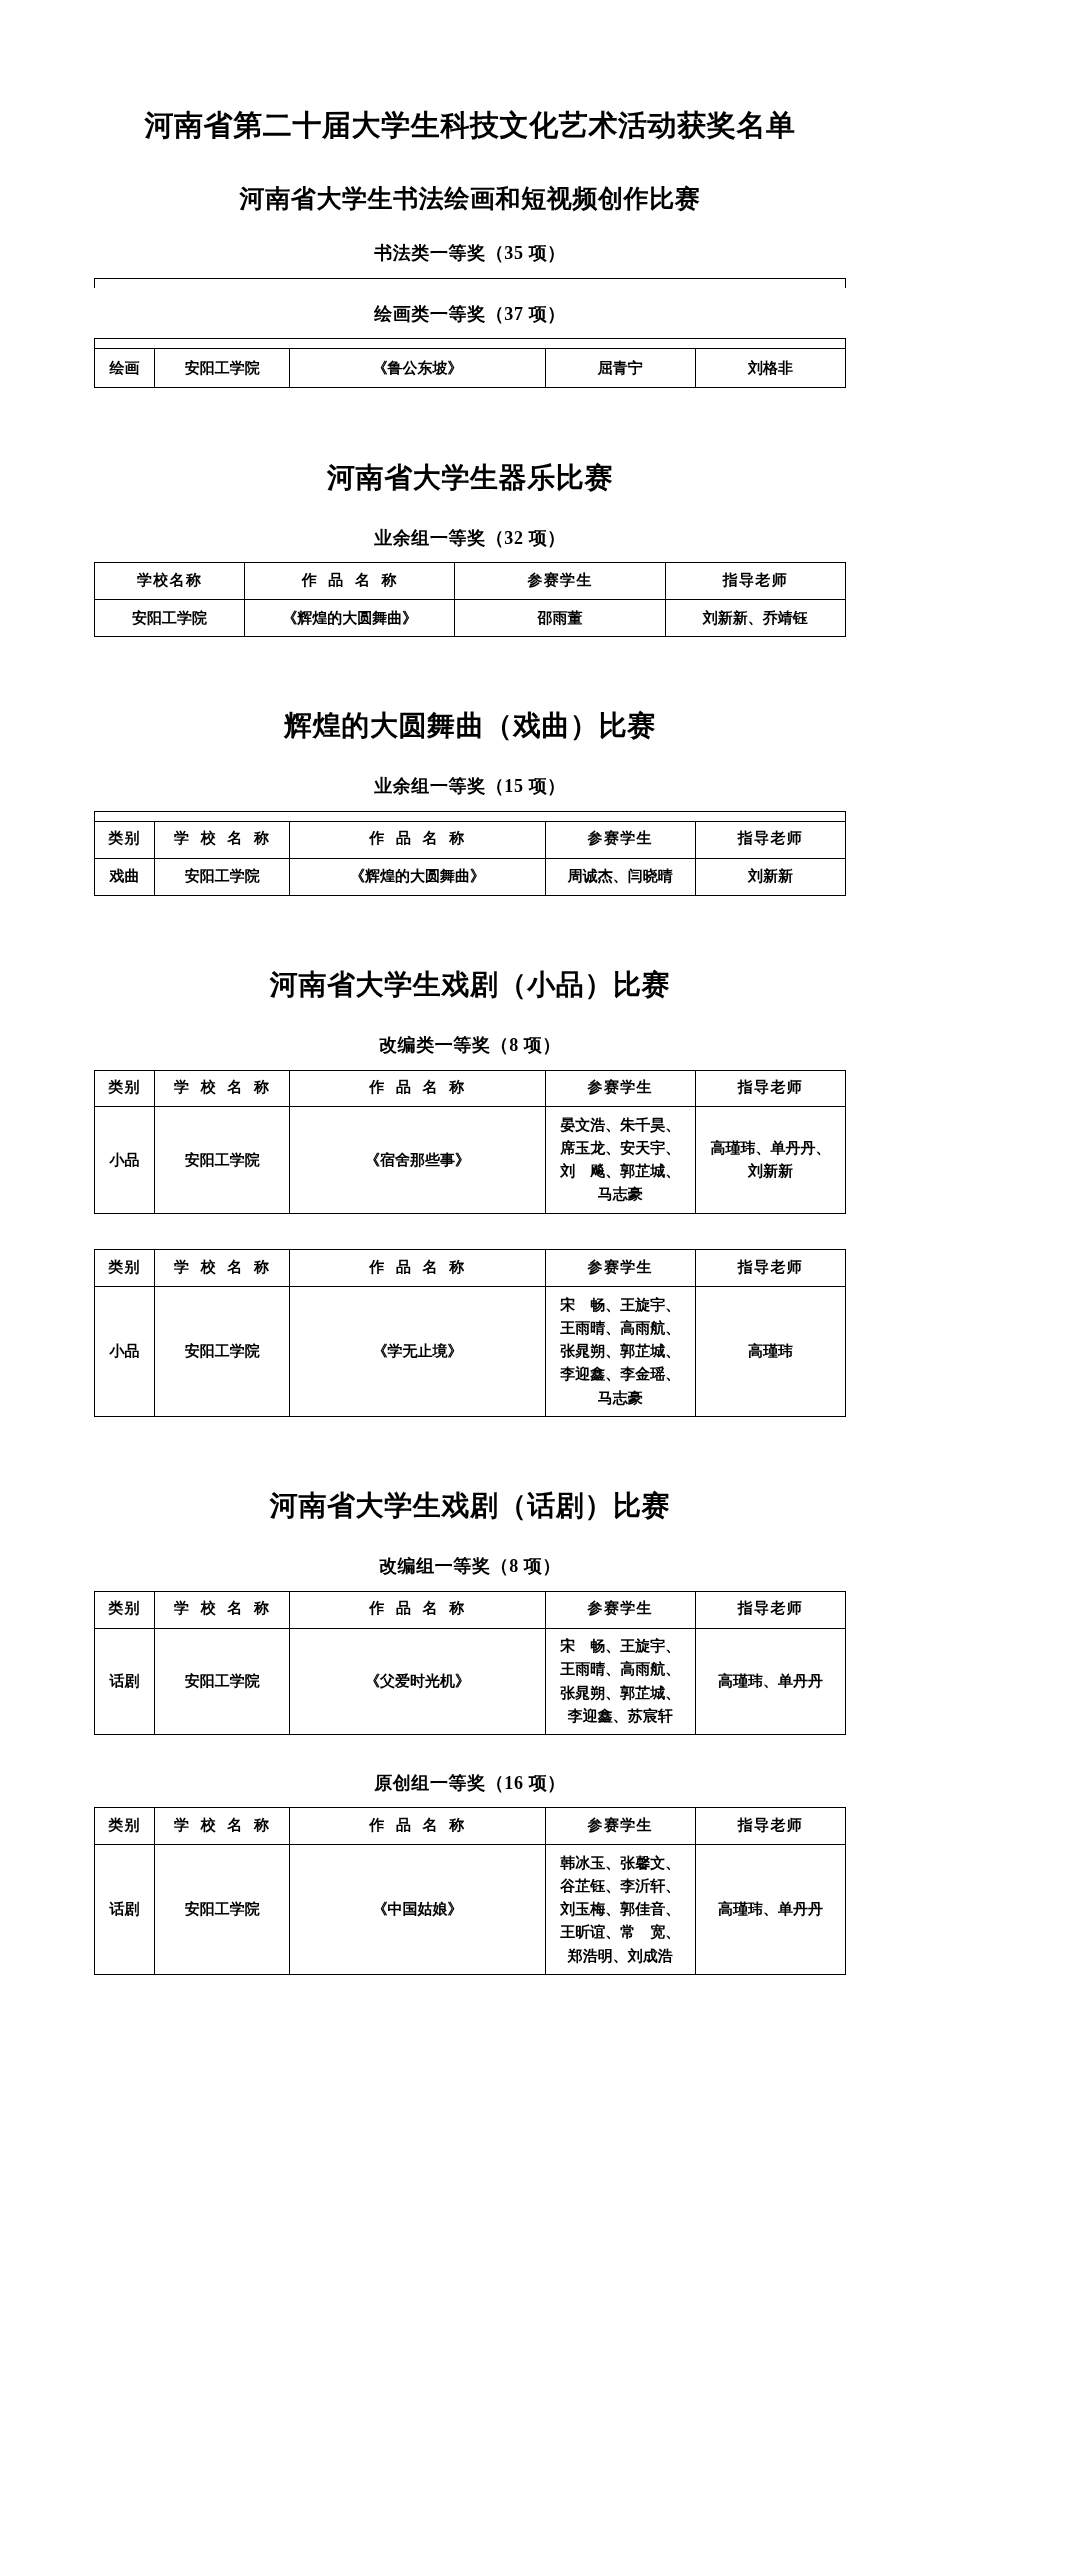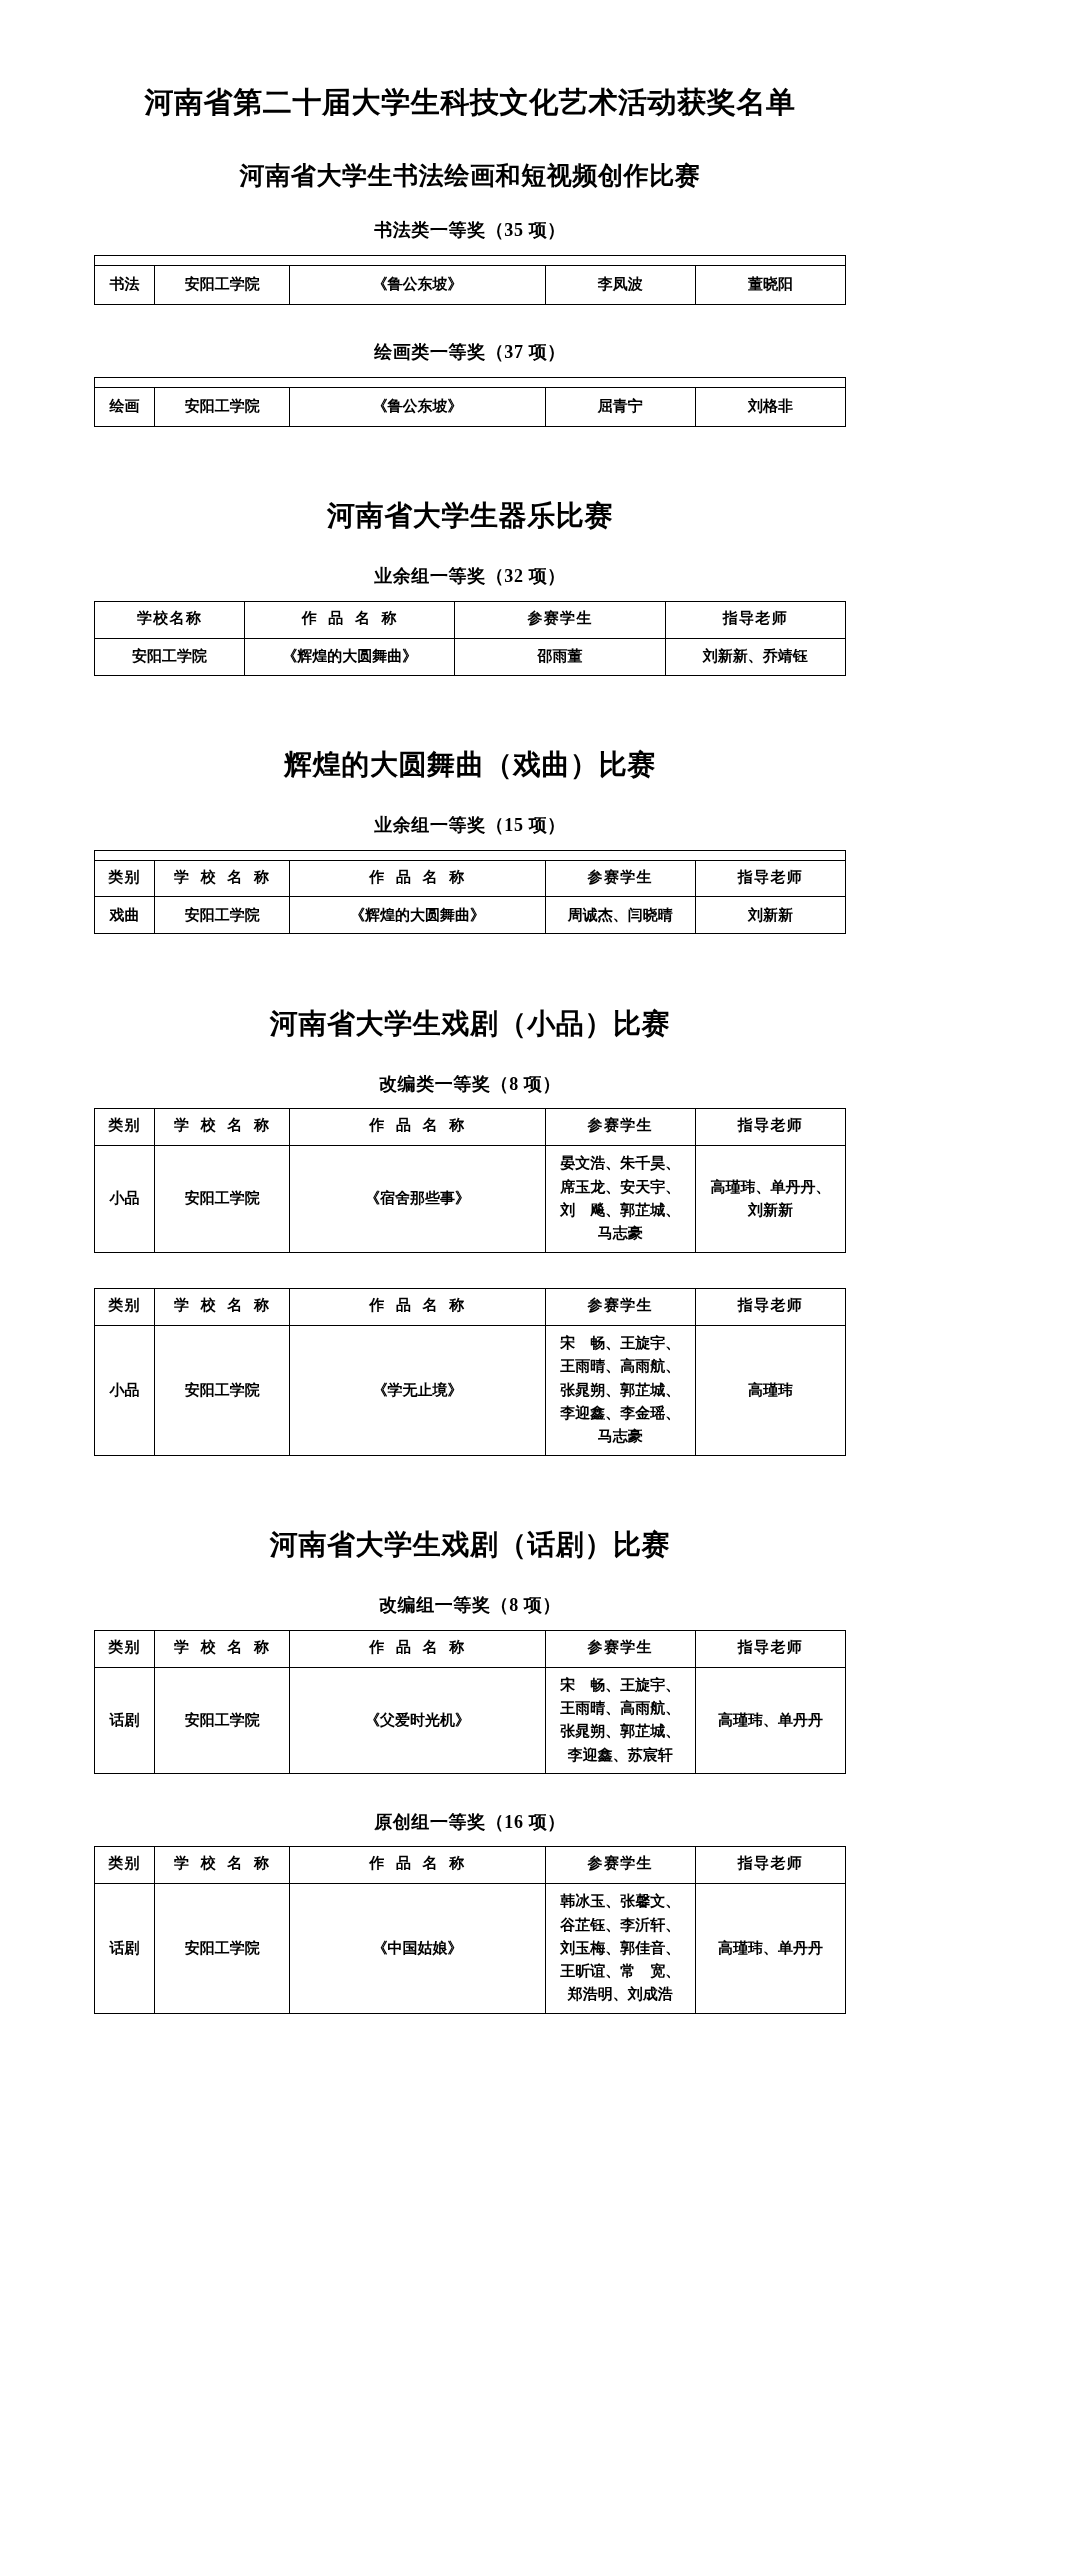--- a/index.html
+++ b/index.html
@@ -9,21 +9,21 @@
   }
   body {
     width: 1082px;
     font-family: "Liberation Serif", "DejaVu Serif", serif;
     color: #000000;
   }
   .page {
     width: 940px;
     min-height: 2576px;
     box-sizing: border-box;
-    padding: 83px 94px 38px 94px;
+    padding: 106px 94px 38px 94px;
   }
   .doc-title {
     text-align: center;
     font-size: 29px;
     font-weight: bold;
     letter-spacing: 0.6px;
     margin: 0 0 36px 0;
   }
   .comp-title {
     text-align: center;
@@ -85,38 +85,20 @@
 </style>
 </head>
 <body>
 
 <div class="page">
   <div class="doc-title">河南省第二十届大学生科技文化艺术活动获奖名单</div>
   <div id="sections-root">
       <div class="comp-title">河南省大学生书法绘画和短视频创作比赛</div>
       <div class="award-line">书法类一等奖（35 项）</div>
       <div class="cut-head"></div>
-      <table class="awards noheadline">
-        <colgroup>
-          <col style="width: 8%;">
-          <col style="width: 18%;">
-          <col style="width: 34%;">
-          <col style="width: 20%;">
-          <col style="width: 20%;">
-        </colgroup>
-        <tbody>
-          <tr>
-            <td>书法</td>
-            <td>安阳工学院</td>
-            <td>《鲁公东坡》</td>
-            <td>李凤波</td>
-            <td>董晓阳</td>
-          </tr>
-        </tbody>
-      </table>
       <div class="spacer-sm"></div>
       <div class="award-line">绘画类一等奖（37 项）</div>
       <div class="cut-head"></div>
       <table class="awards noheadline">
         <colgroup>
           <col style="width: 8%;">
           <col style="width: 18%;">
           <col style="width: 34%;">
           <col style="width: 20%;">
           <col style="width: 20%;">

